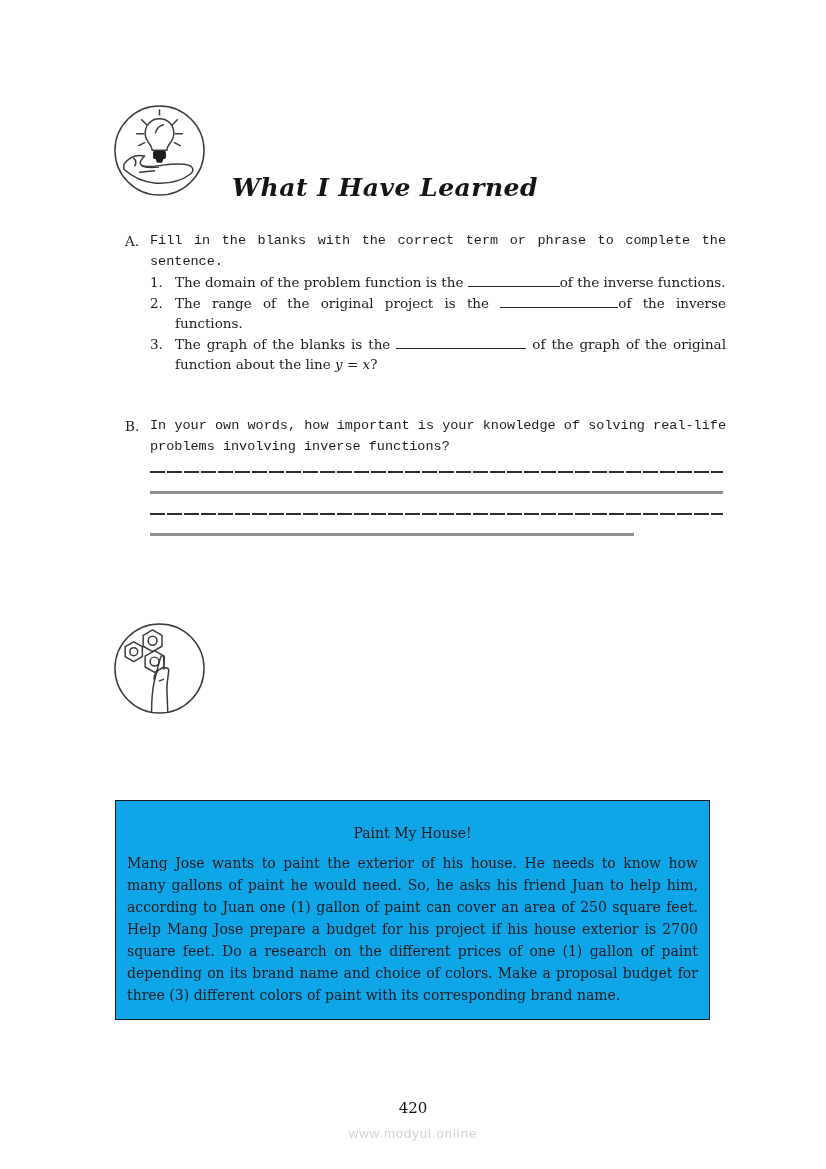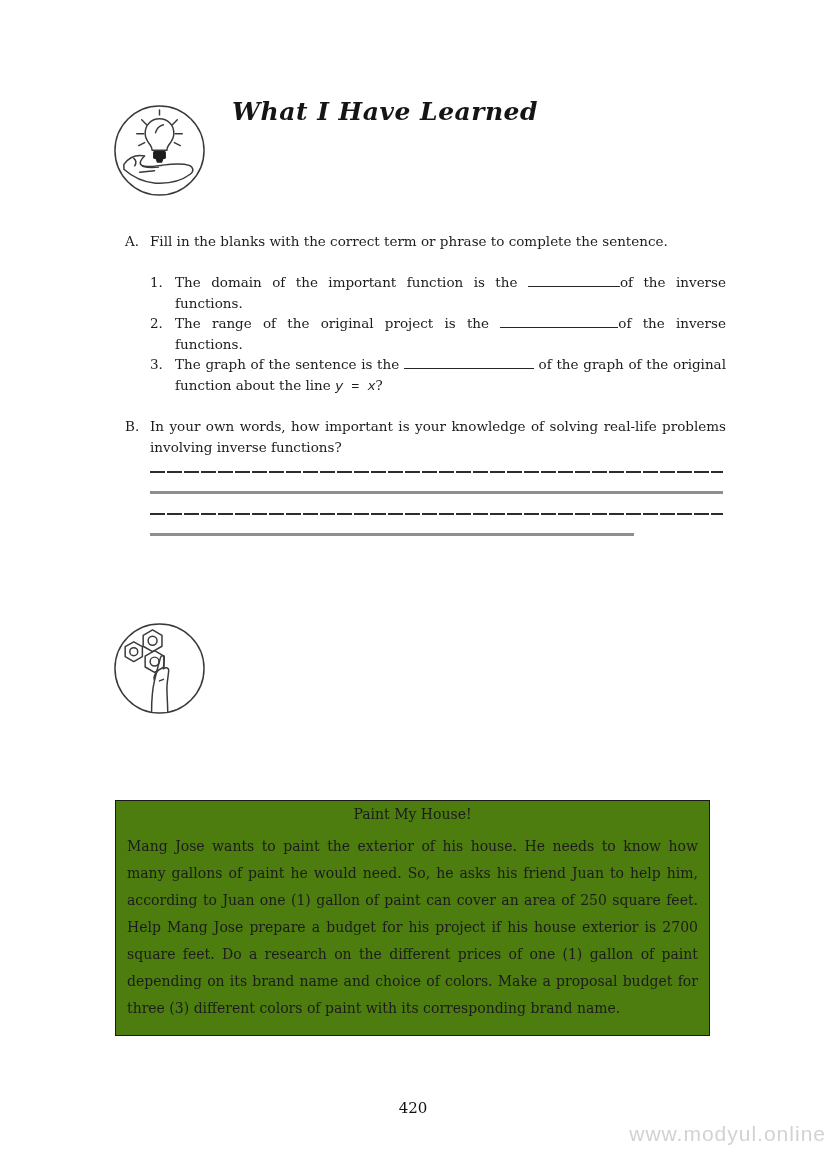--- a/index.html
+++ b/index.html
@@ -9,55 +9,55 @@
     height: 1169px;
     background: #ffffff;
     font-family: "DejaVu Serif", serif;
     color: #1c1c1c;
     font-size: 13.5px;
     line-height: 20.6px;
     overflow: hidden;
   }
 
   
-  .section-header { position: absolute; display: flex; align-items: flex-start; }
+  .section-header { position: absolute; display: flex; align-items: flex-end; }
   #hdr-learned { left: 112px; top: 102px; }
   #hdr-cando   { left: 112px; top: 620px; }
   .hdr-icon { width: 95px; height: 97px; flex: none; }
   .hdr-title {
     margin-left: 25px;
     font-size: 25px;
     font-weight: bold;
     font-style: italic;
     letter-spacing: 0.5px;
     white-space: nowrap;
     color: #151515;
   }
 
   
   .part-row { position: absolute; display: flex; }
   #part-a { left: 125px; top: 231px; width: 601px; }
   #part-b { left: 125px; top: 416px; width: 601px; }
   .part-label { width: 25px; flex: none; }
-  .part-text { flex: 1; text-align: justify; }
+  .part-text { flex: 1; text-align: justify; font-family: Liberation Mono, monospace; }
 
   #fill-list { position: absolute; left: 150px; top: 272px; width: 576px; }
   .fill-item { display: flex; }
   .item-num { width: 25px; flex: none; }
   .item-body { width: 551px; text-align: justify; }
   .blank {
     display: inline-block;
     height: 1.02em;
     border-bottom: 1.4px solid #262626;
     vertical-align: baseline;
   }
   .blank-1 { width: 92px; }
   .blank-2 { width: 118px; }
   .blank-3 { width: 130px; }
-  .math { font-style: italic; font-family: Liberation Mono, monospace; }
+  .math { font-style: italic; }
 
   
   .answer-line { position: absolute; left: 150px; }
   .al-dark {
     height: 2px;
     background: repeating-linear-gradient(90deg, #2d2d2d 0 15px, rgba(0,0,0,0) 15px 17px);
   }
   .al-gray { height: 2.6px; background: #8f8f8f; }
   #al-1 { top: 471px; width: 573px; }
   #al-2 { top: 491px; width: 573px; }
@@ -66,36 +66,36 @@
 
   
   #intro { position: absolute; left: 98px; top: 742px; width: 628px; text-align: justify; }
 
   #problem-box {
     position: absolute;
     left: 115px; top: 800px;
     width: 595px;
     box-sizing: border-box;
     border: 1.6px solid #1a1a1a;
-    padding: 4px 11px 13px 11px;
-    background: #4d7c0f;
+    padding: 23px 11px 13px 11px;
+    background: #0ea5e9;
   }
   .box-title { text-align: center; font-size: 14px; line-height: 18px; margin-bottom: 10px; }
-  .box-body  { font-size: 14px; line-height: 27px; text-align: justify; }
+  .box-body  { font-size: 14px; line-height: 22px; text-align: justify; }
 
   
   #page-number {
     position: absolute; top: 1099px; left: 0; right: 0;
     text-align: center; font-size: 15px; line-height: 18px; color: #111;
   }
   #watermark {
     position: absolute; top: 1123px; left: 0; right: 0;
-    text-align: right;
+    text-align: center;
     font-family: "Liberation Sans", sans-serif;
-    font-size: 21px; line-height: 22px;
+    font-size: 13px; line-height: 22px;
     color: #d2d2d2;
     letter-spacing: 1px;
   }
 
   svg .ln { fill: none; stroke: #3a3a3a; stroke-width: 1.5; stroke-linecap: round; stroke-linejoin: round; }
 </style>
 </head>
 <body>
 
 <div class="page">
@@ -131,29 +131,29 @@
   </div>
 
   <div class="part-row" id="part-a">
     <span class="part-label">A.</span>
     <span class="part-text">Fill in the blanks with the correct term or phrase to complete the sentence.</span>
   </div>
 
   <div id="fill-list">
     <div class="fill-item">
       <span class="item-num">1.</span>
-      <span class="item-body"><span>The domain of the important function is the </span><span class="blank blank-1"></span><span>of the inverse functions.</span></span>
+      <span class="item-body"><span>The domain of the problem function is the </span><span class="blank blank-1"></span><span>of the inverse functions.</span></span>
     </div>
     <div class="fill-item">
       <span class="item-num">2.</span>
       <span class="item-body"><span>The range of the original project is the </span><span class="blank blank-2"></span><span>of the inverse functions.</span></span>
     </div>
     <div class="fill-item">
       <span class="item-num">3.</span>
-      <span class="item-body"><span>The graph of the sentence is the </span><span class="blank blank-3"></span><span> of the graph of the original function about the line </span><span class="math">y = x</span><span>?</span></span>
+      <span class="item-body"><span>The graph of the blanks is the </span><span class="blank blank-3"></span><span> of the graph of the original function about the line </span><span class="math">y = x</span><span>?</span></span>
     </div>
   </div>
 
   <div class="part-row" id="part-b">
     <span class="part-label">B.</span>
     <span class="part-text">In your own words, how important is your knowledge of solving real-life problems involving inverse functions?</span>
   </div>
 
   <div class="answer-line al-dark" id="al-1"></div>
   <div class="answer-line al-gray" id="al-2"></div>

